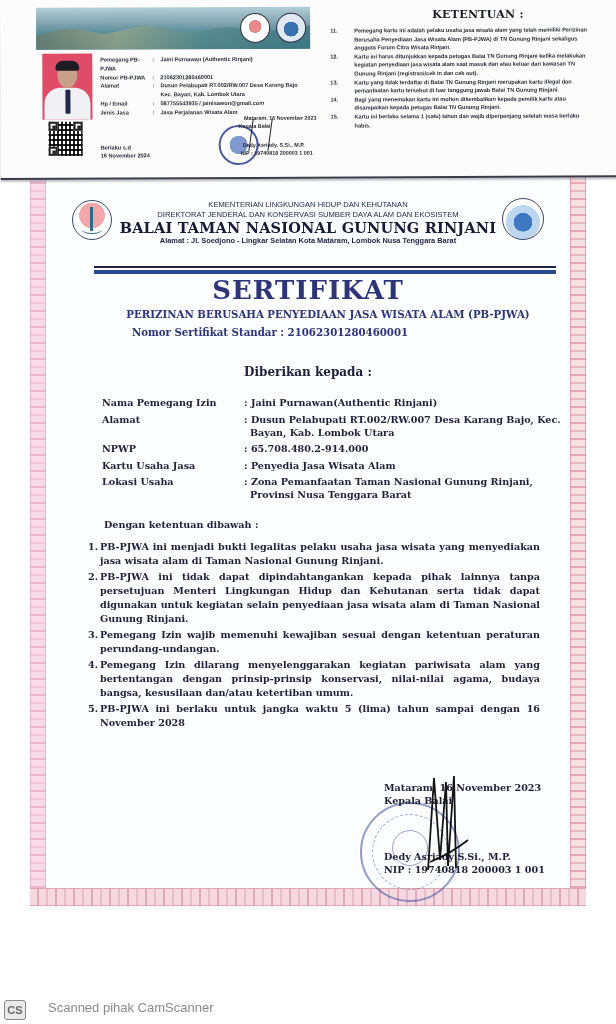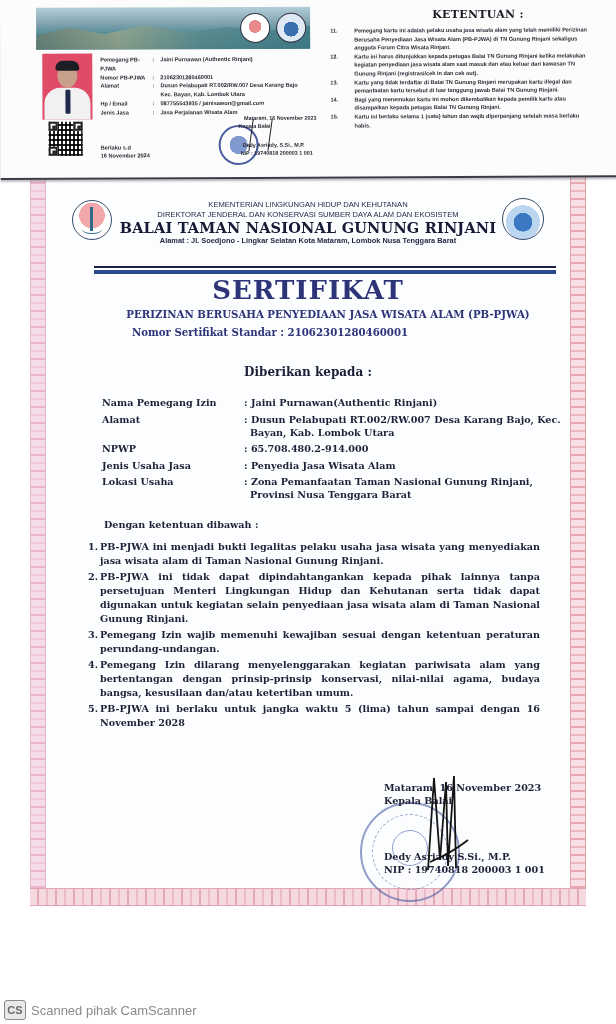--- a/index.html
+++ b/index.html
@@ -88,21 +88,21 @@
 
   .sign { position:absolute; left:354px; top:606px; width:200px; font-family:"DejaVu Serif", serif; font-weight:bold; font-size:9.6px; line-height:12.5px; color:#1f2038; z-index:2; }
   .sign-place { }
   .sign-name { margin-top:44px; }
   .stamp { position:absolute; left:330px; top:626px; width:96px; height:96px; border-radius:50%; border:2px solid #3c4f9e; opacity:.55; z-index:1; }
   .stamp::before { content:""; position:absolute; inset:10px; border-radius:50%; border:1px dashed #3c4f9e; }
   .stamp::after { content:""; position:absolute; left:30px; top:26px; width:34px; height:34px; border-radius:50%; border:1.5px solid #3c4f9e; }
   .signature { position:absolute; left:380px; top:594px; width:60px; height:110px; z-index:3; }
 
   
-  .cs-mark { position:absolute; left:4px; top:1000px; display:flex; align-items:center; gap:5px; z-index:5; }
+  .cs-mark { position:absolute; left:4px; top:1000px; display:flex; align-items:flex-start; gap:22px; z-index:5; }
   .cs-logo { width:20px; height:18px; border:1.5px solid #8a8a8a; border-radius:3px; background:#e9e9e9; color:#6a6a6a; font-family:"Liberation Sans", sans-serif; font-weight:bold; font-size:11px; line-height:18px; text-align:center; }
   .cs-text { font-family:"Liberation Sans", sans-serif; font-size:13px; color:#8a8a8a; }
 </style>
 </head>
 <body>
 
 <div class="card-strip">
   <div class="card-left">
     <div class="banner">
       <div class="banner-logo l1"></div>
@@ -222,21 +222,21 @@
       </div>
     <div class="d-row">
         <span class="d-label">Alamat</span>
         <span class="d-val">: Dusun Pelabupati RT.002/RW.007 Desa Karang Bajo, Kec. Bayan, Kab. Lombok Utara</span>
       </div>
     <div class="d-row">
         <span class="d-label">NPWP</span>
         <span class="d-val">: 65.708.480.2-914.000</span>
       </div>
     <div class="d-row">
-        <span class="d-label">Jenis Usaha Jasa</span>
+        <span class="d-label">Kartu Usaha Jasa</span>
         <span class="d-val">: Penyedia Jasa Wisata Alam</span>
       </div>
     <div class="d-row">
         <span class="d-label">Lokasi Usaha</span>
         <span class="d-val">: Zona Pemanfaatan Taman Nasional Gunung Rinjani, Provinsi Nusa Tenggara Barat</span>
       </div>
   </div>
 
   <div class="ketentuan-head">Dengan ketentuan dibawah :</div>
   <div class="rules">

